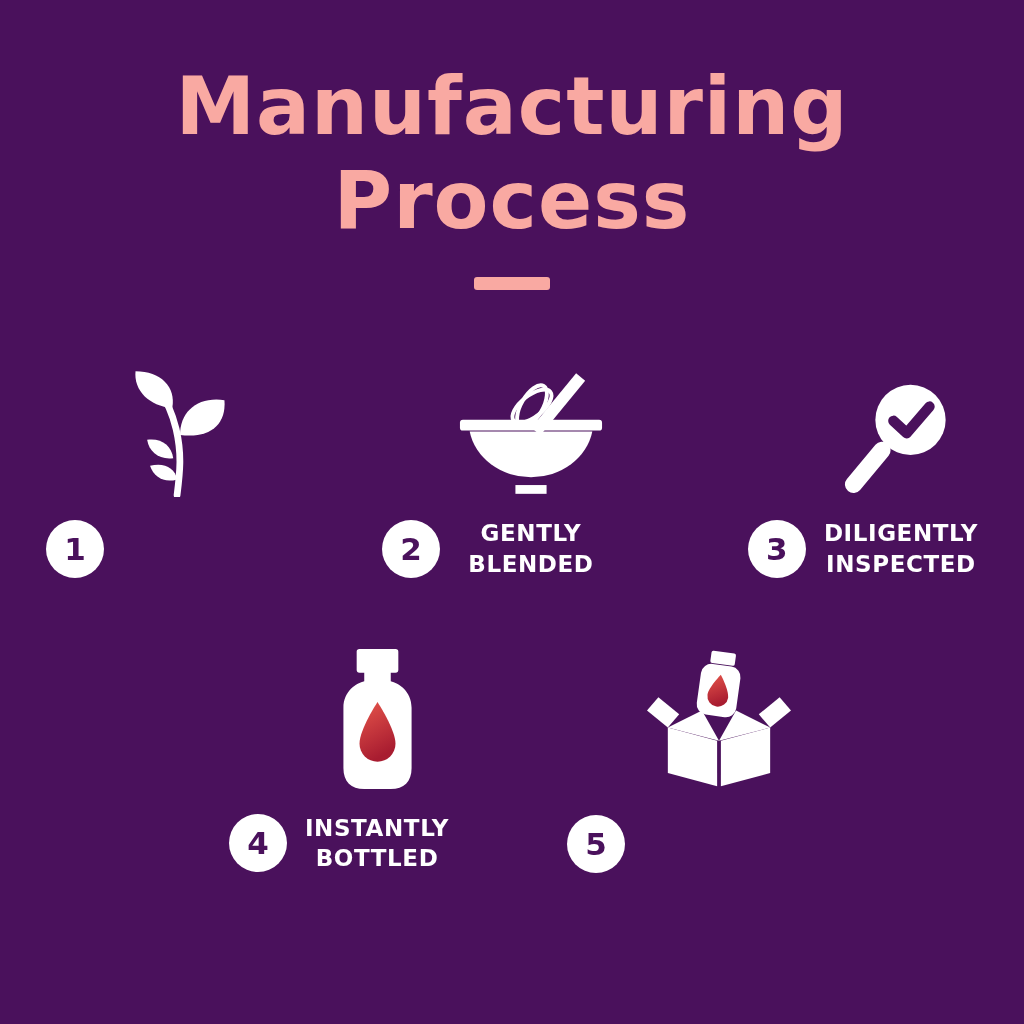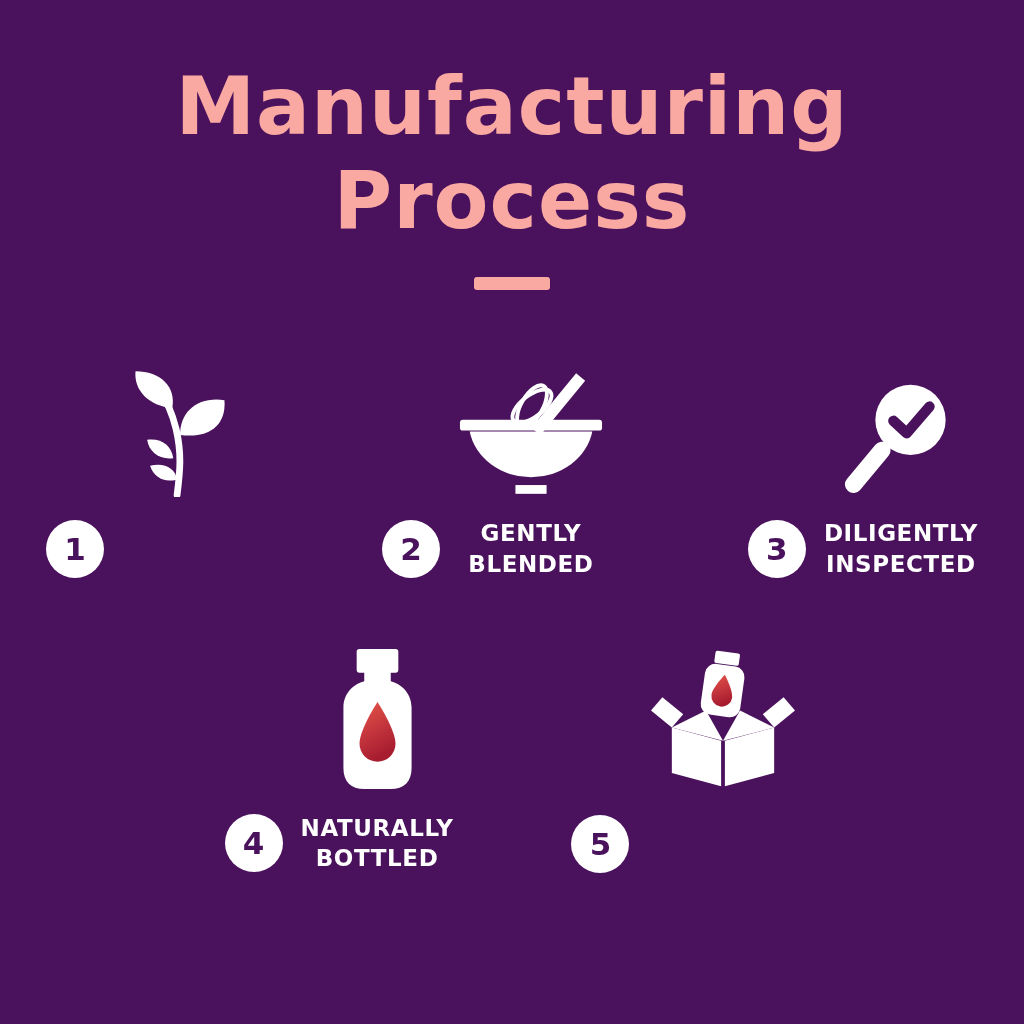--- a/index.html
+++ b/index.html
@@ -128,21 +128,21 @@
       <div class="icon-box">
         <svg viewBox="0 0 96 150" width="91" height="142">
           <rect class="ic-white" x="26" y="0" width="44" height="25" rx="3"></rect>
           <path class="ic-white" d="M34 24 L62 24 L62 34 C70 36 84 44 84 62 L84 126 C84 140 76 148 62 148 L34 148 C20 148 12 140 12 126 L12 62 C12 44 26 36 34 34 Z"></path>
           <path fill="url(#dropGrad)" d="M48 56 C48 56 29 85 29 100 A19 19 0 0 0 67 100 C67 85 48 56 48 56 Z"></path>
         </svg>
       </div>
       <div class="badge">
         <span>4</span>
       </div>
-      <div class="label">NATURALLY
+      <div class="label">INSTANTLY
 BOTTLED</div>
     </div>
 
     <div class="step">
       <div class="icon-box">
         <svg viewBox="0 0 160 152" width="152" height="144">
           <polygon class="ic-white" points="26,84 62,66 80,98"></polygon>
           <polygon class="ic-white" points="134,84 98,66 80,98"></polygon>
           <g transform="rotate(8 80 42)">
             <rect class="ic-white" x="67" y="4" width="26" height="13" rx="2"></rect>

